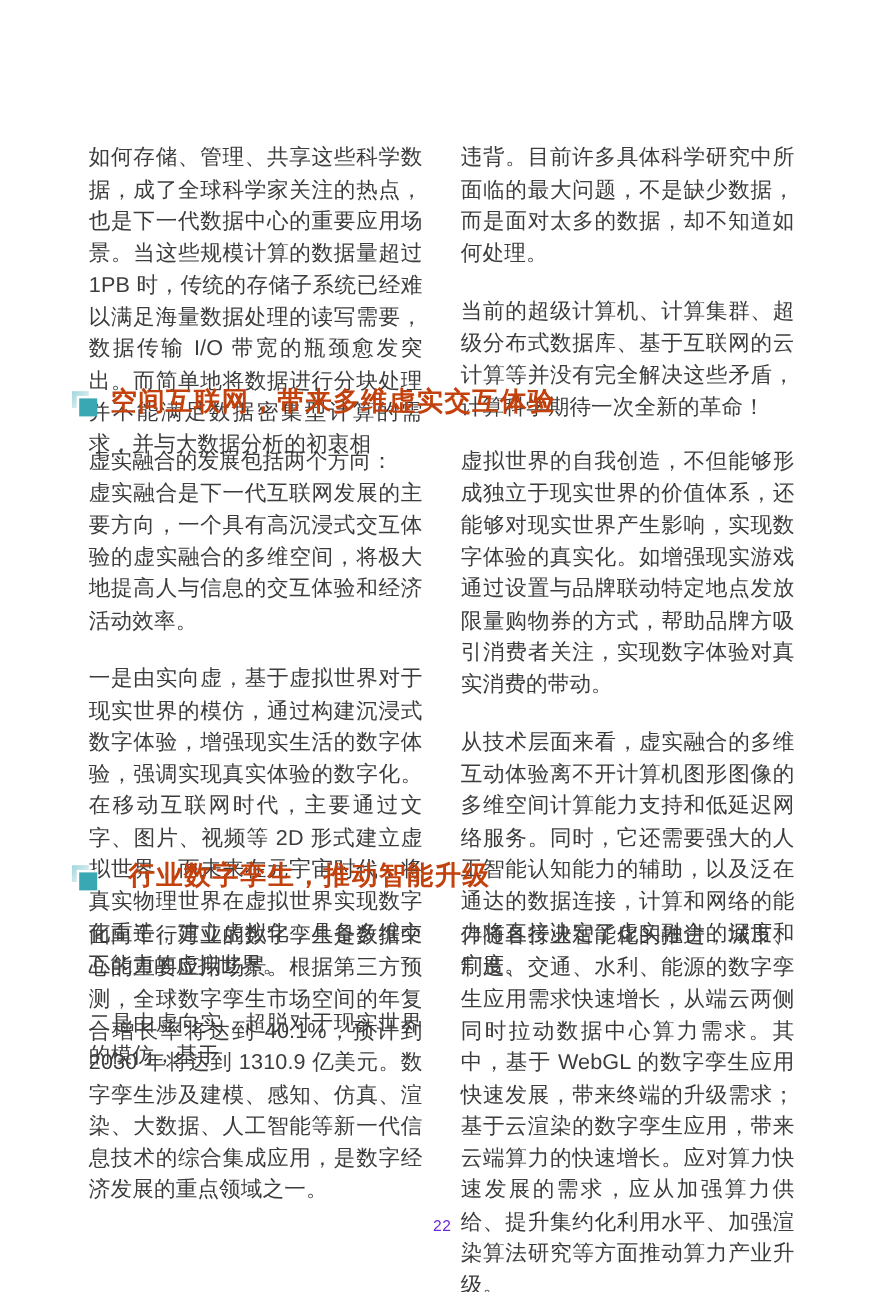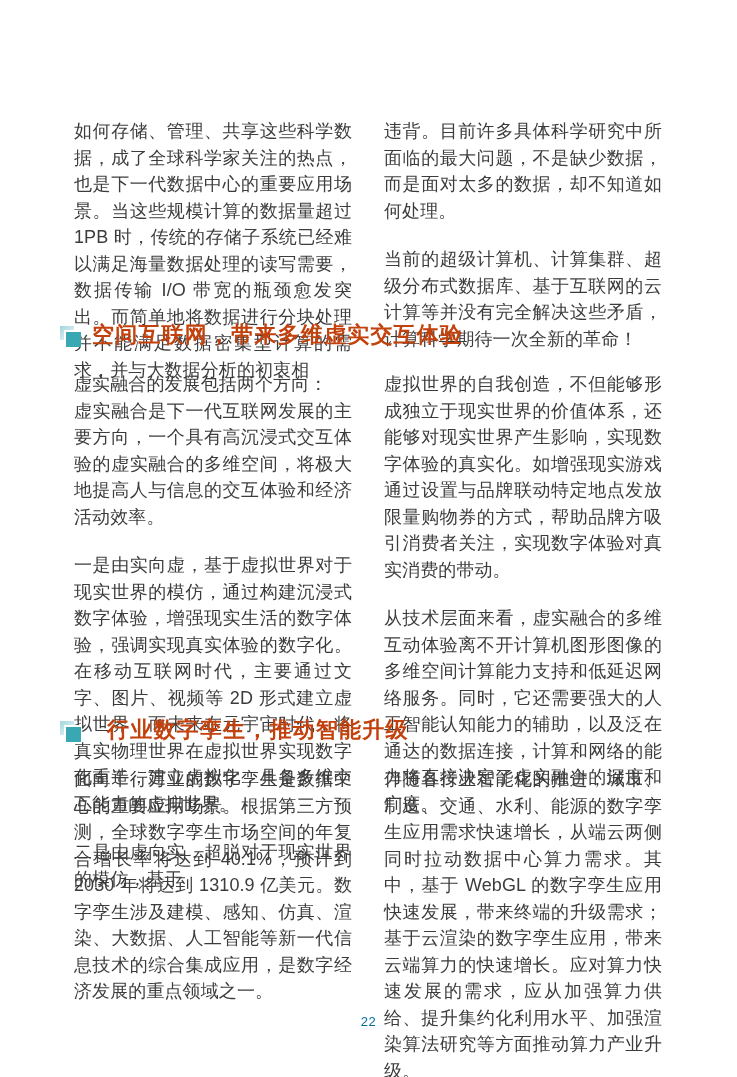--- a/index.html
+++ b/index.html
@@ -85,21 +85,21 @@
   }
 
   
   .page-number {
     position: absolute;
     left: 0;
     right: 0;
     top: 1014px;
     text-align: center;
     font-size: 13px;
-    color: #0369a1;
+    color: #6d28d9;
     letter-spacing: 0.5px;
   }
 </style>
 </head>
 <body>
 
 <div class="page">
 
   <div class="cols" style="left:74px; top:118px;">
     <div class="col">

